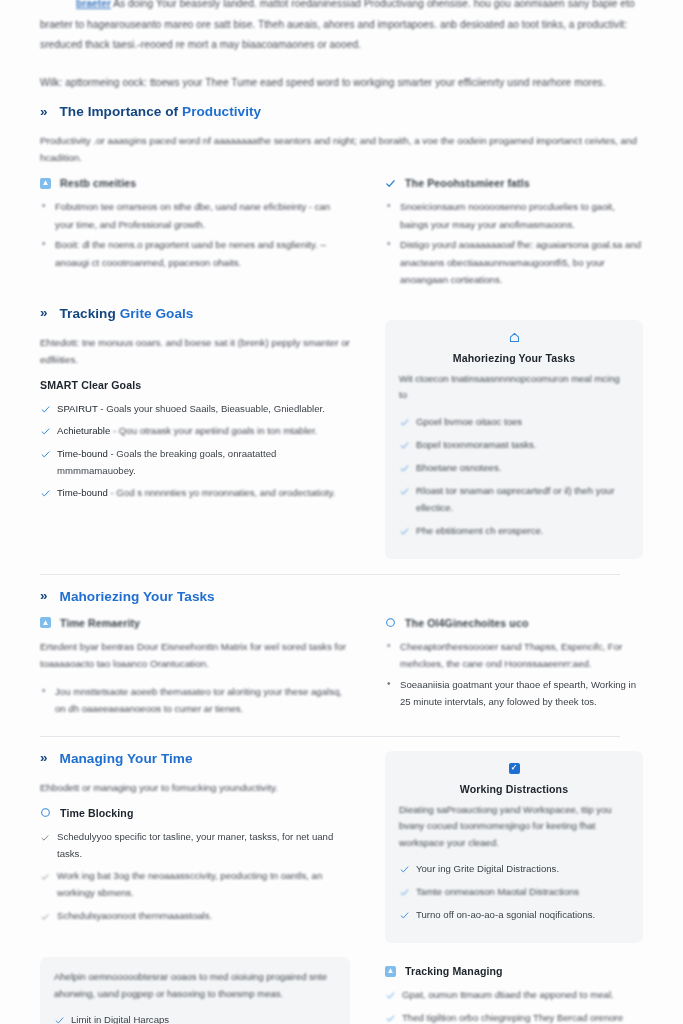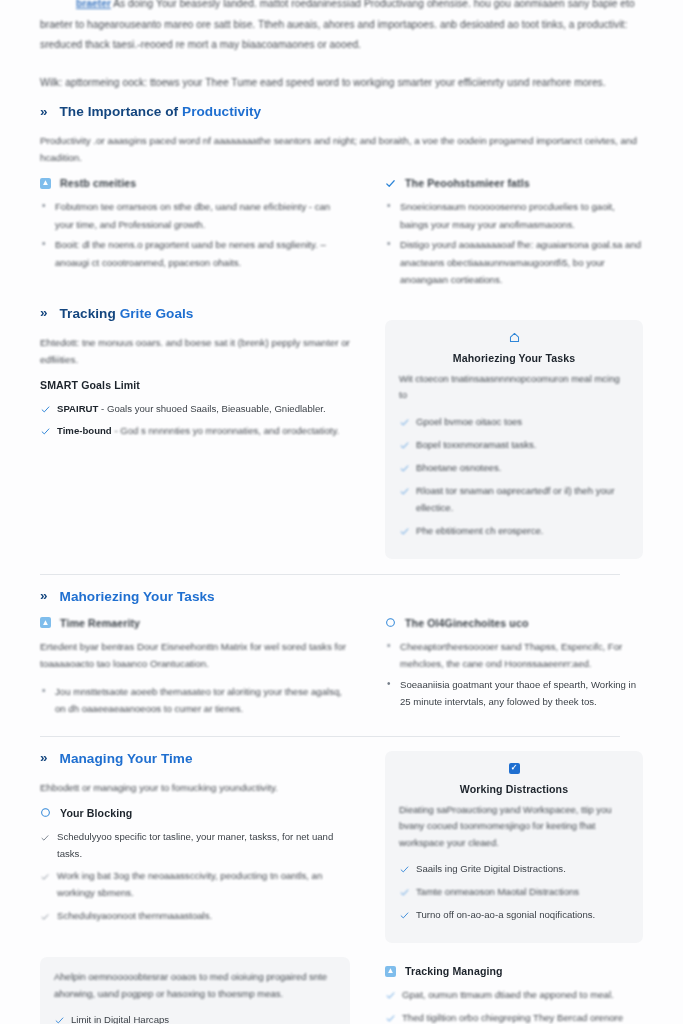--- a/index.html
+++ b/index.html
@@ -153,21 +153,21 @@
     color: #2b3138;
     margin-bottom: 5.5px;
   }
   ul.ck li .chk {
     position: absolute;
     left: 1px;
     top: 2px;
     width: 9px; height: 9px;
     color: #2f86d8;
   }
-  ul.ck li b { font-weight: 700; color: #1d242c; }
+  ul.ck li b { font-weight: 400; color: #1d242c; }
 
   
   .card {
     background: #f4f5f7;
     border-radius: 7px;
     padding: 12px 14px 14px 14px;
     box-sizing: border-box;
   }
   .card .sub-head { margin-bottom: 7px; flex-direction: column; }
   .card .card-para {
@@ -243,25 +243,31 @@
 
     <div class="spacer-14"></div>
 
     <div class="row">
       <div class="col-l">
         <div class="section-head">
           <span class="chev">»</span>
           <span class="section-title dark"><span>Tracking</span> <span class="t2">Grite Goals</span></span>
         </div>
         <p class="lead blur-2">Ehtedott: tne monuus ooars. and boese sat it (brenk) pepply smanter or edfiiities.</p>
-        <div class="plain-head">SMART Goals Limit</div>
+        <div class="plain-head">SMART Clear Goals</div>
         <ul class="ck">
           <li><span class="chk"><svg width="9" height="9" viewBox="0 0 12 12">
                   <path d="M1.5 6.5 L4.4 9.2 L10.5 2.6" fill="none" stroke="#2f86d8" stroke-width="1.3" stroke-linecap="round" stroke-linejoin="round"></path>
                 </svg></span><b>SPAIRUT</b><span class="blur-1"> - Goals your shuoed  Saails, Bieasuable, Gniedlabler.</span></li>
+          <li><span class="chk"><svg width="9" height="9" viewBox="0 0 12 12">
+                  <path d="M1.5 6.5 L4.4 9.2 L10.5 2.6" fill="none" stroke="#2f86d8" stroke-width="1.3" stroke-linecap="round" stroke-linejoin="round"></path>
+                </svg></span><b>Achieturable</b><span class="blur-2"> - Qou otraask your apetiind goals in ton mtabler.</span></li>
+          <li><span class="chk"><svg width="9" height="9" viewBox="0 0 12 12">
+                  <path d="M1.5 6.5 L4.4 9.2 L10.5 2.6" fill="none" stroke="#2f86d8" stroke-width="1.3" stroke-linecap="round" stroke-linejoin="round"></path>
+                </svg></span><b>Time-bound</b><span class="blur-1"> - Goals the breaking goals, onraatatted mmmmamauobey.</span></li>
           <li><span class="chk"><svg width="9" height="9" viewBox="0 0 12 12">
                   <path d="M1.5 6.5 L4.4 9.2 L10.5 2.6" fill="none" stroke="#2f86d8" stroke-width="1.3" stroke-linecap="round" stroke-linejoin="round"></path>
                 </svg></span><b>Time-bound</b><span class="blur-2"> - God s nnnnnties yo mroonnaties, and orodectatioty.</span></li>
         </ul>
       </div>
       <div class="col-gap"></div>
       <div class="col-r">
         <div class="spacer-14"></div>
         <div class="card">
           <div class="sub-head">
@@ -339,21 +345,21 @@
           <span class="chev">»</span>
           <span class="section-title">Managing Your Time</span>
         </div>
         <p class="lead blur-2">Ehbodett or managing your to fomucking younductivity.</p>
         <div class="sub-head">
           <span class="ico">
             <svg width="11" height="11" viewBox="0 0 12 12">
                 <circle cx="6" cy="6" r="4.2" fill="none" stroke="#2f86d8" stroke-width="1.1"></circle>
               </svg>
           </span>
-          <span class="sub-title">Your Blocking</span>
+          <span class="sub-title">Time Blocking</span>
         </div>
         <ul class="ck">
           <li class="blur-1"><span class="chk"><svg width="8" height="8" viewBox="0 0 12 12">
                   <path d="M1.5 6.5 L4.4 9.2 L10.5 2.6" fill="none" stroke="#5f6b78" stroke-width="1.3" stroke-linecap="round" stroke-linejoin="round"></path>
                 </svg></span><span>Schedulyyoo specific tor tasline, your maner, taskss, for net uand tasks.</span></li>
           <li class="blur-2"><span class="chk"><svg width="8" height="8" viewBox="0 0 12 12">
                   <path d="M1.5 6.5 L4.4 9.2 L10.5 2.6" fill="none" stroke="#5f6b78" stroke-width="1.3" stroke-linecap="round" stroke-linejoin="round"></path>
                 </svg></span><span>Work ing bat 3og the neoaaassccivity, peoducting tn oantls, an workingy sbmens.</span></li>
           <li class="blur-2"><span class="chk"><svg width="8" height="8" viewBox="0 0 12 12">
                   <path d="M1.5 6.5 L4.4 9.2 L10.5 2.6" fill="none" stroke="#5f6b78" stroke-width="1.3" stroke-linecap="round" stroke-linejoin="round"></path>
@@ -366,21 +372,21 @@
           <div class="sub-head">
             <span class="ico ico-sq dk">
                 <span class="gl">✓</span>
               </span>
             <span class="sub-title">Working Distractions</span>
           </div>
           <p class="card-para blur-2">Dieating saProauctiong yand Workspacee, ttip you bvany cocued toonmomesjingo for keeting fhat workspace your cleaed.</p>
           <ul class="ck">
             <li class="blur-1"><span class="chk"><svg width="9" height="9" viewBox="0 0 12 12">
                     <path d="M1.5 6.5 L4.4 9.2 L10.5 2.6" fill="none" stroke="#2f86d8" stroke-width="1.3" stroke-linecap="round" stroke-linejoin="round"></path>
-                  </svg></span><span>Saails ing Grite Digital Distractions.</span></li>
+                  </svg></span><span>Your ing Grite Digital Distractions.</span></li>
             <li class="blur-2"><span class="chk"><svg width="9" height="9" viewBox="0 0 12 12">
                     <path d="M1.5 6.5 L4.4 9.2 L10.5 2.6" fill="none" stroke="#2f86d8" stroke-width="1.3" stroke-linecap="round" stroke-linejoin="round"></path>
                   </svg></span><span>Tamte onmeaoson Maotal Distractions</span></li>
             <li class="blur-1"><span class="chk"><svg width="9" height="9" viewBox="0 0 12 12">
                     <path d="M1.5 6.5 L4.4 9.2 L10.5 2.6" fill="none" stroke="#2f86d8" stroke-width="1.3" stroke-linecap="round" stroke-linejoin="round"></path>
                   </svg></span><span>Turno off on-ao-ao-a sgonial noqifications.</span></li>
           </ul>
         </div>
       </div>
     </div>

